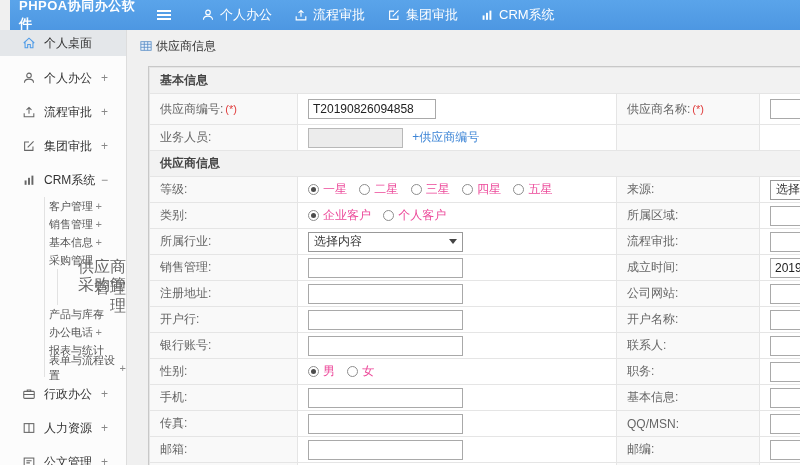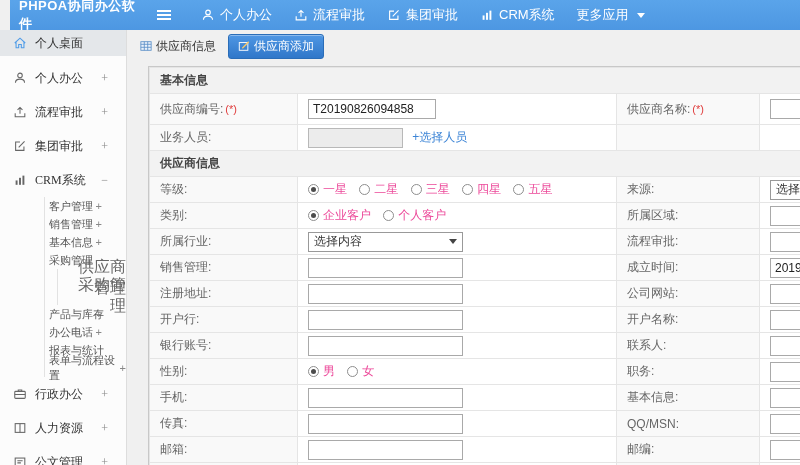--- a/index.html
+++ b/index.html
@@ -15,21 +15,21 @@
   .hamb::before { top:-4px; } .hamb::after { top:4px; }
   .topnav { display:flex; align-items:center; margin-left:16px; }
   .topnav-item { display:flex; align-items:center; gap:5px; font-size:13px; color:#fff; padding:0 11px; height:30px; cursor:pointer; }
   .topnav-item svg { width:14px; height:14px; stroke:#fff; fill:none; stroke-width:1.3; }
   .topnav-item svg .fillpart { fill:#fff; stroke:none; }
   .caret { width:0; height:0; border-left:4px solid transparent; border-right:4px solid transparent; border-top:5px solid #fff; margin-left:3px; }
 
   
   .sidebar { position:absolute; left:0; top:30px; width:127px; height:435px; background:#fcfcfc; border-right:1px solid #ddd; overflow:hidden; }
   .sb-item { position:relative; display:flex; align-items:center; cursor:pointer; color:#333; }
-  .sb-item.l1 { height:24px; font-size:12px; padding-left:12px;font-family:Liberation Serif, serif; }
+  .sb-item.l1 { height:24px; font-size:12px; padding-left:21px; }
   .sb-item.l1.active { height:26px; background:#e4e7ea; }
   .sb-item.l2 { height:18px; font-size:11px; padding-left:48px; color:#555; }
   .sb-item.l3 { height:18px; font-size:16px; padding-left:60px; color:#666;text-align:right; }
   .sb-gap { height:10px; }
   .sb-gap-s { height:5px; }
   .sb-ico { width:16px; height:16px; margin-right:7px; display:flex; align-items:center; justify-content:center; color:#666; flex:none; }
   .sb-item.active .sb-ico { color:#4f9ce8; }
   .sb-ico svg { width:14px; height:14px; stroke:currentColor; fill:none; stroke-width:1.2; }
   .sb-ico svg .fillpart { fill:currentColor; stroke:none; }
   .sb-exp { position:absolute; right:18px; color:#888; font-size:12px; }
@@ -100,24 +100,20 @@
       <span>集团审批</span>
     </div>
     <div class="topnav-item">
       <svg viewBox="0 0 16 16">
           <rect class="fillpart" x="3" y="8.5" width="2.2" height="5"></rect>
           <rect class="fillpart" x="6.9" y="5.5" width="2.2" height="8"></rect>
           <rect class="fillpart" x="10.8" y="3" width="2.2" height="10.5"></rect>
         </svg>
       <span>CRM系统</span>
     </div>
-    <div class="topnav-item">
-      <span>更多应用</span>
-      <span class="caret"></span>
-    </div>
   </div>
 </div>
 
 <div class="sidebar">
   <div class="sb-item l1 active">
     <span class="sb-ico">
         <svg viewBox="0 0 16 16">
           <path d="M2 8 L8 2.5 L14 8 M3.5 7 V13.5 H6.5 V9.8 H9.5 V13.5 H12.5 V7"></path>
         </svg>
       </span>
@@ -244,27 +240,20 @@
 </div>
 
 <div class="main">
   <div class="tabstrip">
     <div class="tab">
       <svg viewBox="0 0 14 14" style="stroke:#5b8fc7;fill:#eaf2fb;stroke-width:1;">
           <rect x="1" y="2" width="12" height="10"></rect>
           <path d="M1 5 H13 M1 8.5 H13 M5 2 V12 M9 2 V12" fill="none"></path>
         </svg>
       <span>供应商信息</span>
-    </div>
-    <div class="tab active">
-      <svg viewBox="0 0 14 14" style="stroke:#fff;fill:none;stroke-width:1.1;">
-          <rect x="1.5" y="3" width="10" height="9"></rect>
-          <path d="M5 9.5 L12.5 2" style="stroke:#f5c76a;stroke-width:1.6;"></path>
-        </svg>
-      <span>供应商添加</span>
     </div>
   </div>
 
   <div class="panel">
     <table class="form-table">
       <colgroup>
           <col style="width:148px">
           <col style="width:319px">
           <col style="width:143px">
           <col>
@@ -279,21 +268,21 @@
         <td class="lbl"><span>供应商编号:</span><em class="req">(*)</em></td>
         <td><input class="inp w-code" value="T20190826094858" style=""></td>
         <td class="lbl"><span>供应商名称:</span><em class="req">(*)</em></td>
         <td><input class="inp w-right" style=""></td>
       </tr>
 
       <tr>
         <td class="lbl"><span>业务人员:</span></td>
         <td>
           <input class="inp w-person" disabled="" style="">
-          <a class="link">+选择人员</a>
+          <a class="link">+供应商编号</a>
         </td>
         <td class="lbl"></td>
         <td></td>
       </tr>
 
       <tr>
             <td class="sec" colspan="4">供应商信息</td>
           </tr>
 
       <tr>

